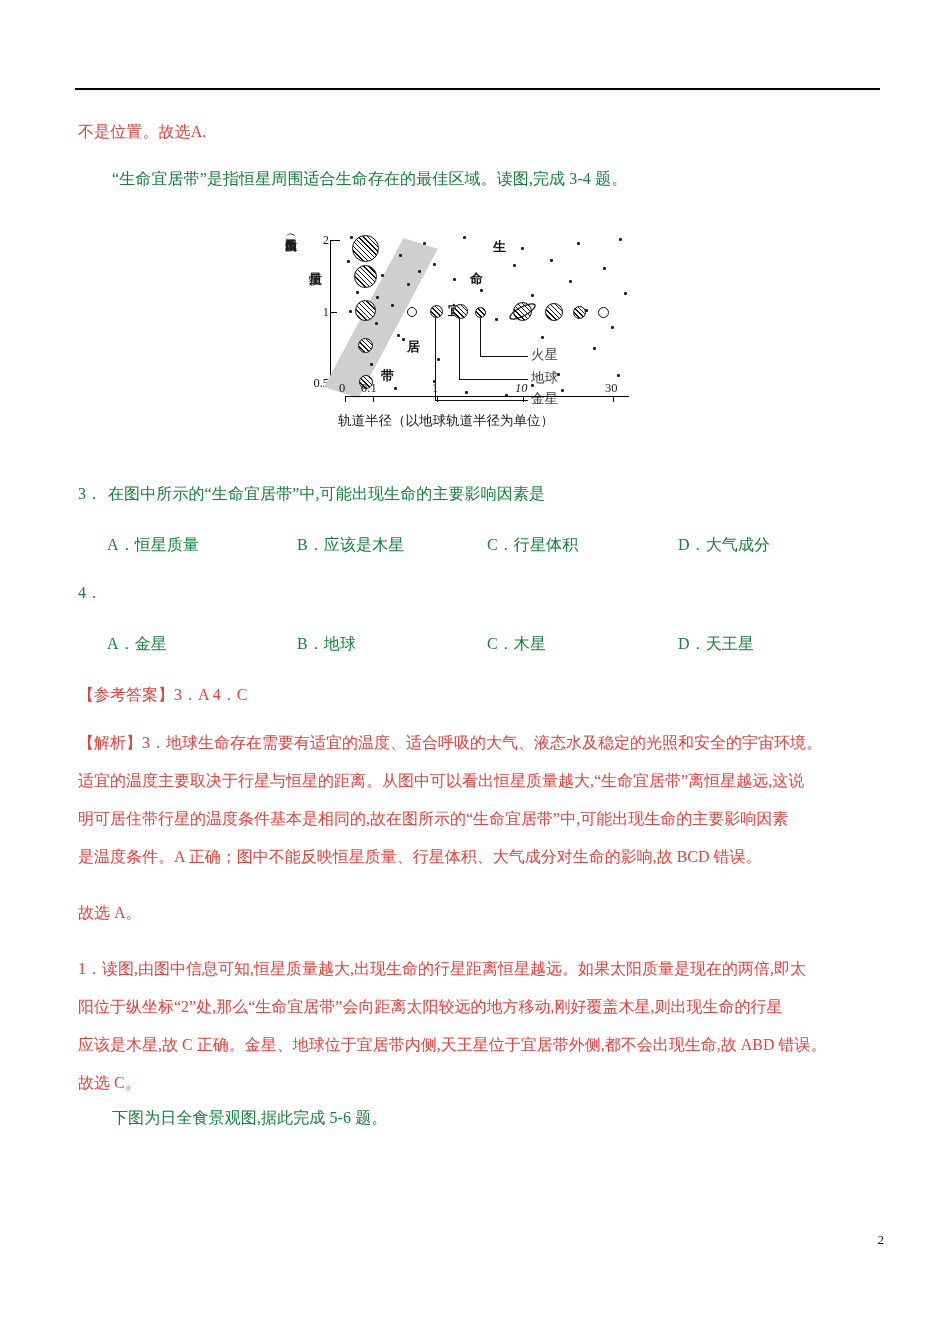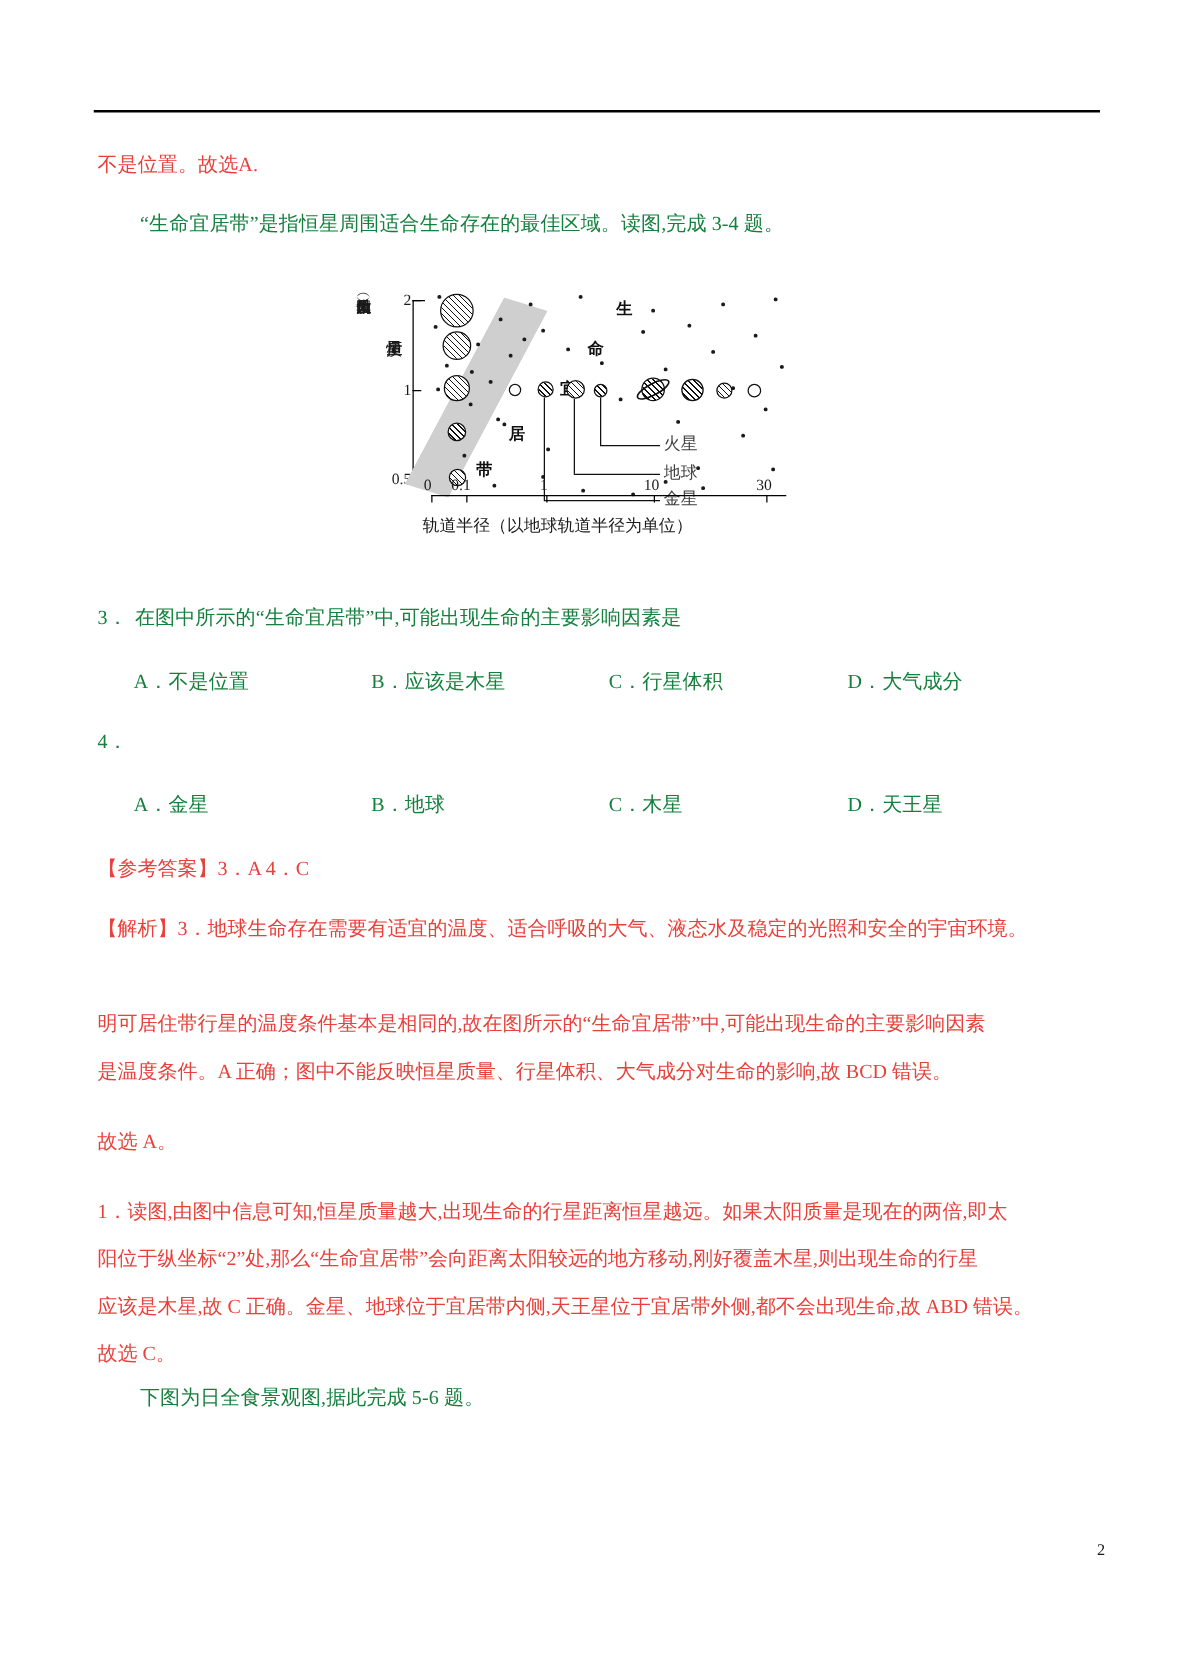--- a/index.html
+++ b/index.html
@@ -305,45 +305,46 @@
       <div class="xaxis"></div>
       <div class="xtick" style="left:62px;"></div>
       <div class="xtick" style="left:90px;"></div>
       <div class="xtick" style="left:154px;"></div>
       <div class="xtick" style="left:240px;"></div>
       <div class="xtick" style="left:330px;"></div>
 
       <div class="xlab" style="left:56px;">0</div>
       <div class="xlab" style="left:78px;">0.1</div>
       <div class="xlab" style="left:149px;">1</div>
-      <div class="xlab" style="left:232px;">10</div>
+      <div class="xlab" style="left:232px;font-style:italic;">10</div>
       <div class="xlab" style="left:322px;">30</div>
 
       <div class="xtitle">轨道半径（以地球轨道半径为单位）</div>
     </div>
   </div>
 
   <div class="tx blk f16" style="left:78px; top:480px;">3．</div>
   <div class="tx blk f16" style="left:108px; top:480px;">在图中所示的“生命宜居带”中,可能出现生命的主要影响因素是</div>
 
-  <div class="tx blk f16" style="left:107px; top:531px;">A．不是位置</div>
+  <div class="tx blk f16" style="left:107px; top:531px;">A．恒星质量</div>
   <div class="tx blk f16" style="left:297px; top:531px;">B．应该是木星</div>
   <div class="tx blk f16" style="left:487px; top:531px;">C．行星体积</div>
   <div class="tx blk f16" style="left:678px; top:531px;">D．大气成分</div>
 
   <div class="tx blk f16" style="left:78px; top:579px;">4．</div>
 
   <div class="tx blk f16" style="left:107px; top:630px;">A．金星</div>
   <div class="tx blk f16" style="left:297px; top:630px;">B．地球</div>
   <div class="tx blk f16" style="left:487px; top:630px;">C．木星</div>
   <div class="tx blk f16" style="left:678px; top:630px;">D．天王星</div>
 
   <div class="para-red" style="left:78px; top:681px;">【参考答案】3．A 4．C</div>
 
   <div class="para-red" style="left:78px; top:729px;">【解析】3．地球生命存在需要有适宜的温度、适合呼吸的大气、液态水及稳定的光照和安全的宇宙环境。</div>
+  <div class="para-red" style="left:78px; top:767px;">适宜的温度主要取决于行星与恒星的距离。从图中可以看出恒星质量越大,“生命宜居带”离恒星越远,这说</div>
   <div class="para-red" style="left:78px; top:805px;">明可居住带行星的温度条件基本是相同的,故在图所示的“生命宜居带”中,可能出现生命的主要影响因素</div>
   <div class="para-red" style="left:78px; top:843px;">是温度条件。A 正确；图中不能反映恒星质量、行星体积、大气成分对生命的影响,故 BCD 错误。</div>
 
   <div class="para-red" style="left:78px; top:899px;">故选 A。</div>
 
   <div class="para-red" style="left:78px; top:955px;">1．读图,由图中信息可知,恒星质量越大,出现生命的行星距离恒星越远。如果太阳质量是现在的两倍,即太</div>
   <div class="para-red" style="left:78px; top:993px;">阳位于纵坐标“2”处,那么“生命宜居带”会向距离太阳较远的地方移动,刚好覆盖木星,则出现生命的行星</div>
   <div class="para-red" style="left:78px; top:1031px;">应该是木星,故 C 正确。金星、地球位于宜居带内侧,天王星位于宜居带外侧,都不会出现生命,故 ABD 错误。</div>
   <div class="para-red" style="left:78px; top:1069px;">故选 C。</div>
 

